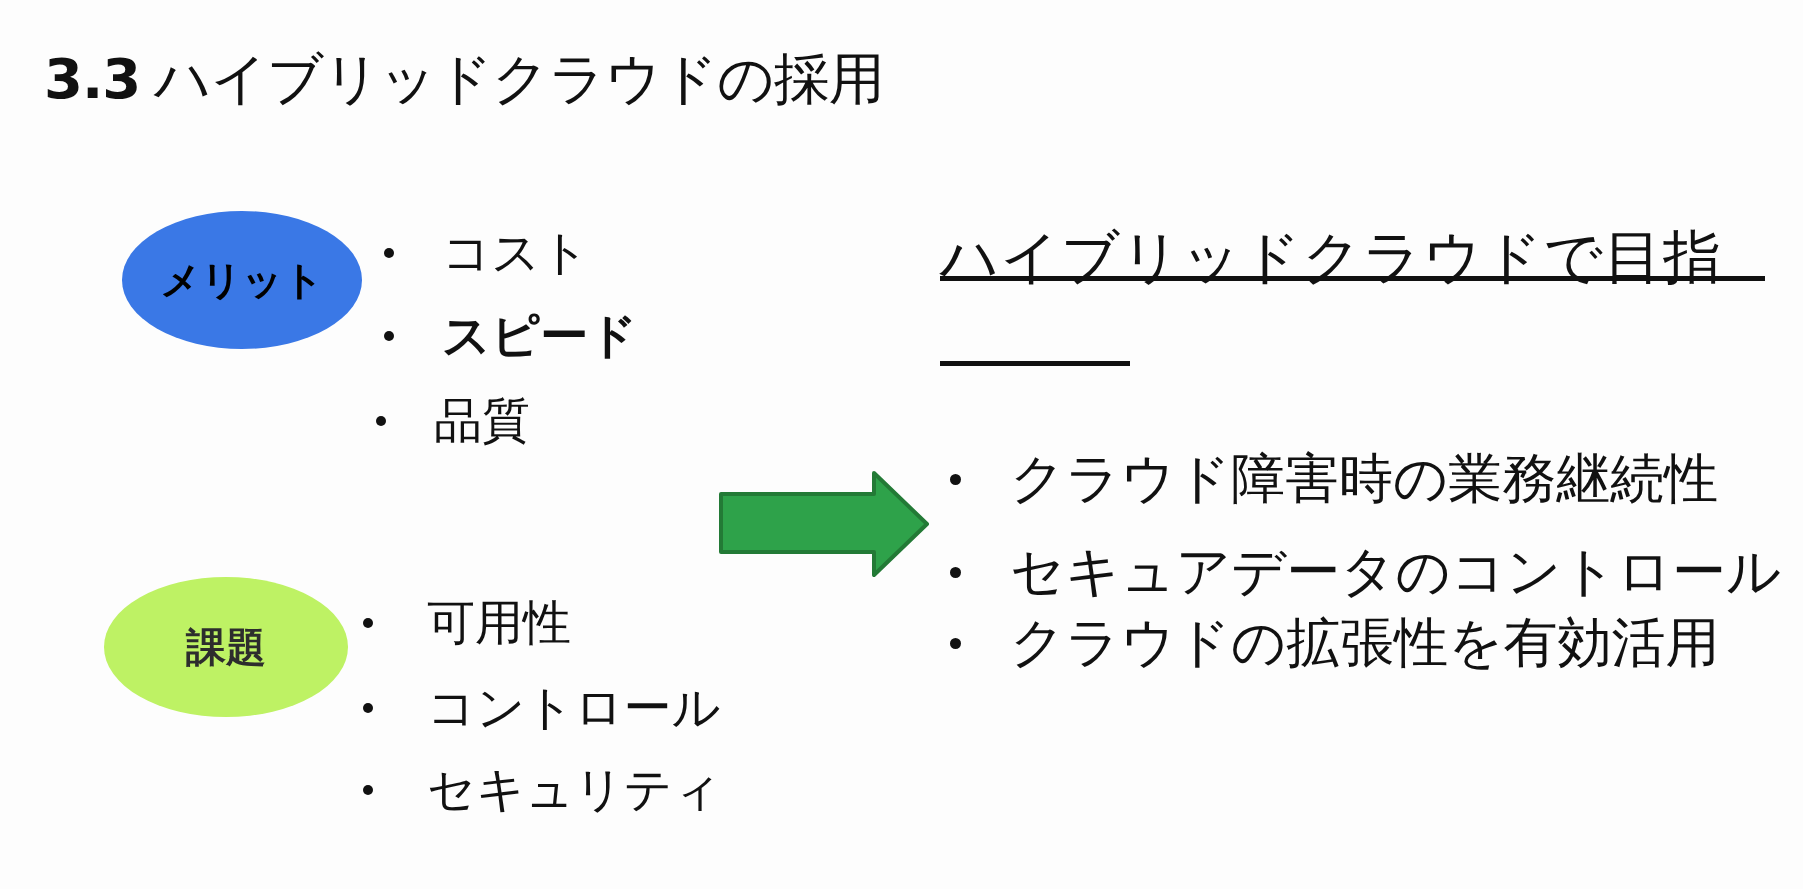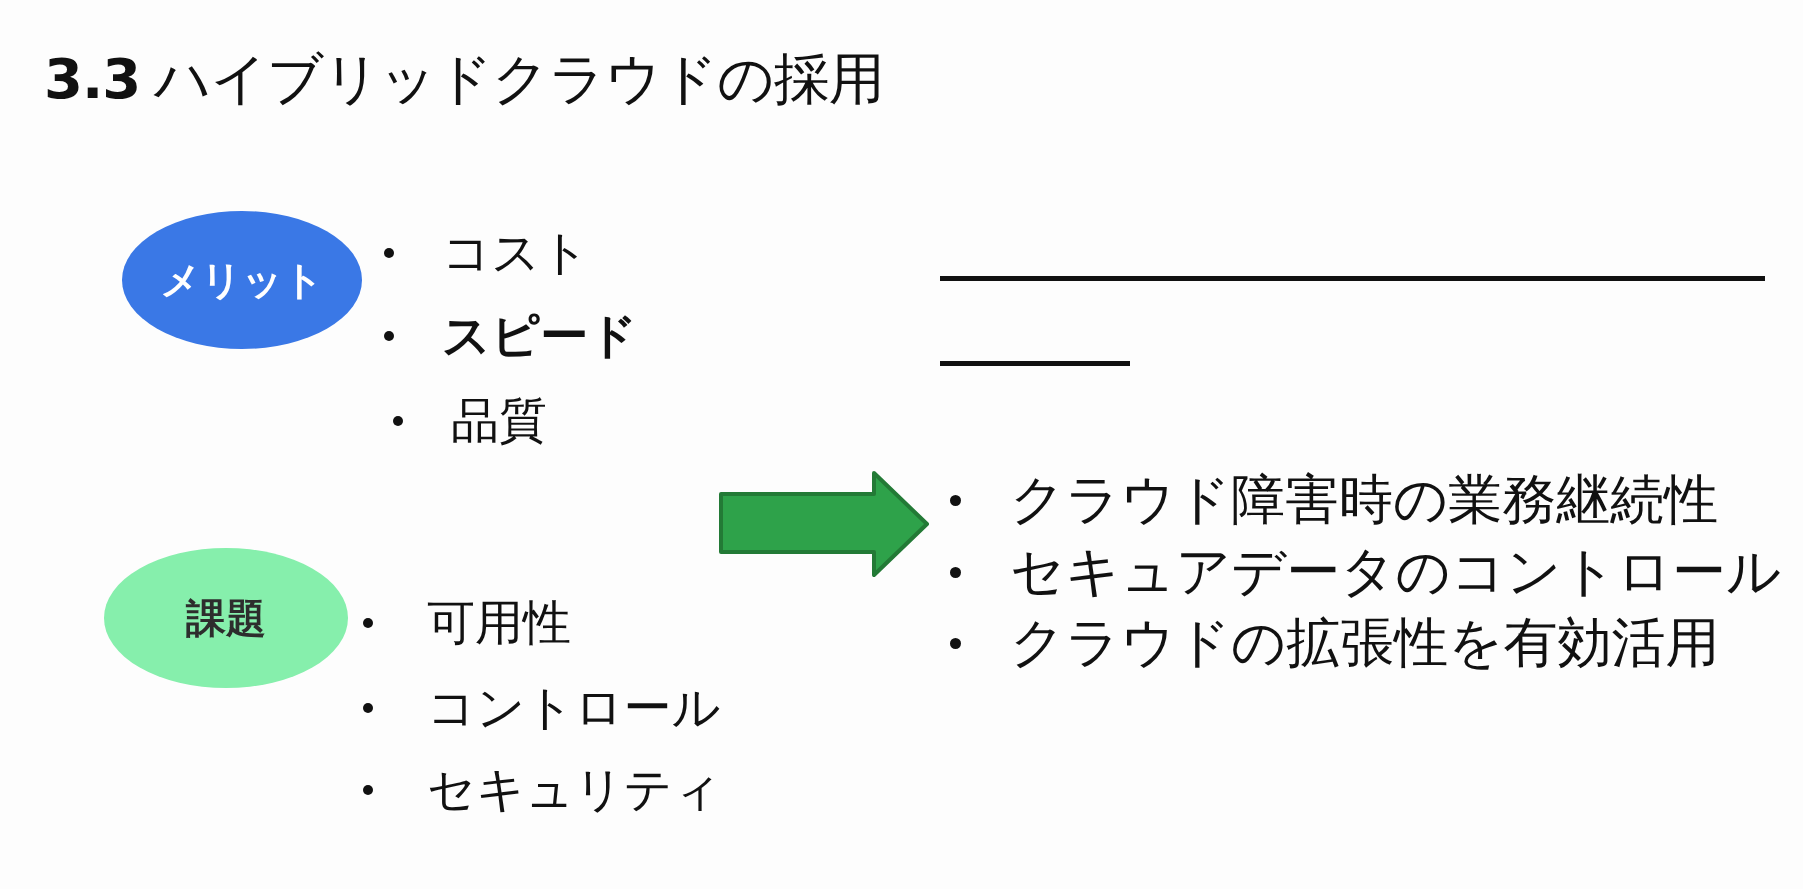--- a/index.html
+++ b/index.html
@@ -12,22 +12,22 @@
   .abs { position: absolute; }
   .title {
     left: 44px; top: 44px; font-size: 56px; line-height: 70px; white-space: nowrap;
     letter-spacing: -1px;
   }
   .title .num { font-weight: bold; margin-right: 14px; }
   .ellipse {
     display: flex; align-items: center; justify-content: center;
     border-radius: 50%; font-weight: bold; font-size: 40px;
   }
-  .ellipse.merit { left: 122px; top: 211px; width: 240px; height: 138px; background: #3a78e6; color: #ffffff; }
-  .ellipse.issue { left: 104px; top: 548px; width: 244px; height: 140px; background: #86efac; color: #2d2d2d; }
+  .ellipse.merit { left: 122px; top: 211px; width: 240px; height: 138px; background: #3a78e6; color: #000000; }
+  .ellipse.issue { left: 104px; top: 577px; width: 244px; height: 140px; background: #bef264; color: #2d2d2d; }
   .blist { list-style: none; margin: 0; padding: 0; }
   .blist li { position: absolute; white-space: nowrap; display: flex; align-items: center; }
   .blist .dot {
     position: absolute; width: 10px; height: 10px; border-radius: 50%; background: #111;
   }
   .small li { font-size: 48px; height: 50px; }
   .small .dot { left: -58px; top: 20px; }
   .goal-heading {
     left: 940px; top: 214px; font-size: 58px; line-height: 86px; width: 830px;
     letter-spacing: 1px;
@@ -49,21 +49,21 @@
 </div>
 <ul class="blist small">
   <li class="abs" style="left:442px; top:228px;">
     <span class="dot"></span>
     <span>コスト</span>
   </li>
   <li class="abs" style="left:442px; top:311px;font-weight:bold;">
     <span class="dot"></span>
     <span>スピード</span>
   </li>
-  <li class="abs" style="left:451px; top:396px;">
+  <li class="abs" style="left:434px; top:396px;">
     <span class="dot"></span>
     <span>品質</span>
   </li>
 </ul>
 
 <div class="abs ellipse issue">
   <span>課題</span>
 </div>
 <ul class="blist small">
   <li class="abs" style="left:427px; top:598px;">
@@ -78,26 +78,27 @@
     <span class="dot" style="left:-64px;"></span>
     <span>セキュリティ</span>
   </li>
 </ul>
 
 <svg class="abs arrow" viewBox="0 0 212 108">
   <polygon points="3,24 156,24 156,3 209,54 156,105 156,82 3,82" fill="#2ea24a" stroke="#237a36" stroke-width="4" stroke-linejoin="round"></polygon>
 </svg>
 
 <div class="abs goal-heading">
+  <div>ハイブリッドクラウドで目指</div>
   <div class="ul" style="top:62px; width:825px;"></div>
   <div class="ul" style="top:147px; width:190px;"></div>
 </div>
 
 <ul class="blist big">
-  <li class="abs" style="left:1010px; top:467px;justify-content:flex-end;">
+  <li class="abs" style="left:1010px; top:446px;justify-content:flex-end;">
     <span class="dot"></span>
     <span>クラウド障害時の業務継続性</span>
   </li>
   <li class="abs" style="left:1010px; top:539px;align-items:center;">
     <span class="dot"></span>
     <span>セキュアデータのコントロール</span>
   </li>
   <li class="abs" style="left:1010px; top:610px;">
     <span class="dot"></span>
     <span>クラウドの拡張性を有効活用</span>

